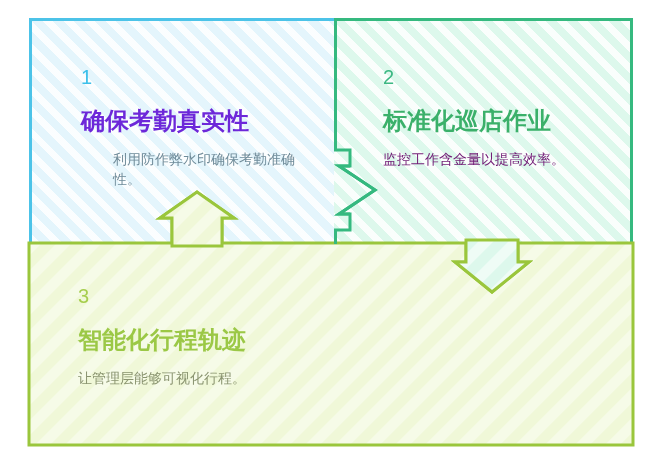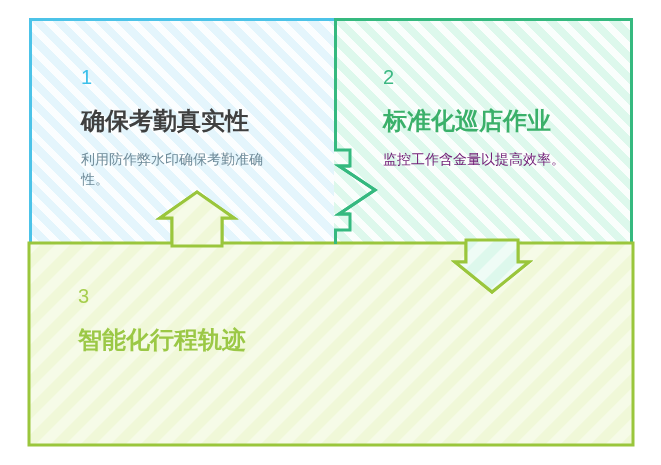--- a/index.html
+++ b/index.html
@@ -75,22 +75,22 @@
   }
   .body{
     font-size:14px;line-height:1.45;
     font-weight:400;
     max-width:205px;
   }
   #panel-3 .body{max-width:420px;}
 
   
   #panel-1 .num{color:#3cc0ea;}
-  #panel-1 .heading{color:#404040;}
-  #panel-1 .body{color:#6f8b99;}
+  #panel-1 .heading{color:#6d28d9;}
+  #panel-1 .body{color:#6f8b99;margin-left:32px;}
 
   #panel-2 .num{color:#3cb883;}
   #panel-2 .heading{color:#3bb06a;}
   #panel-2 .body{color:#701a75;}
 
   #panel-3 .num{color:#a6ce4e;}
   #panel-3 .heading{color:#9bc846;}
   #panel-3 .body{color:#8a9470;}
 
   .layer-text{position:relative;z-index:3;}
@@ -174,16 +174,17 @@
 
       <line x1="335.5" y1="230" x2="335.5" y2="244" stroke="#35b97f" stroke-width="3"></line>
       <line x1="335.5" y1="18" x2="335.5" y2="150" stroke="#35b97f" stroke-width="3"></line>
     </g>
   </svg>
 
   <div class="panel" id="panel-3" style="z-index:5;">
     <div class="content layer-text">
       <div class="num">3</div>
       <div class="heading">智能化行程轨迹</div>
+      <div class="body">让管理层能够可视化行程。</div>
     </div>
   </div>
 
 </div>
 
 </body></html>

